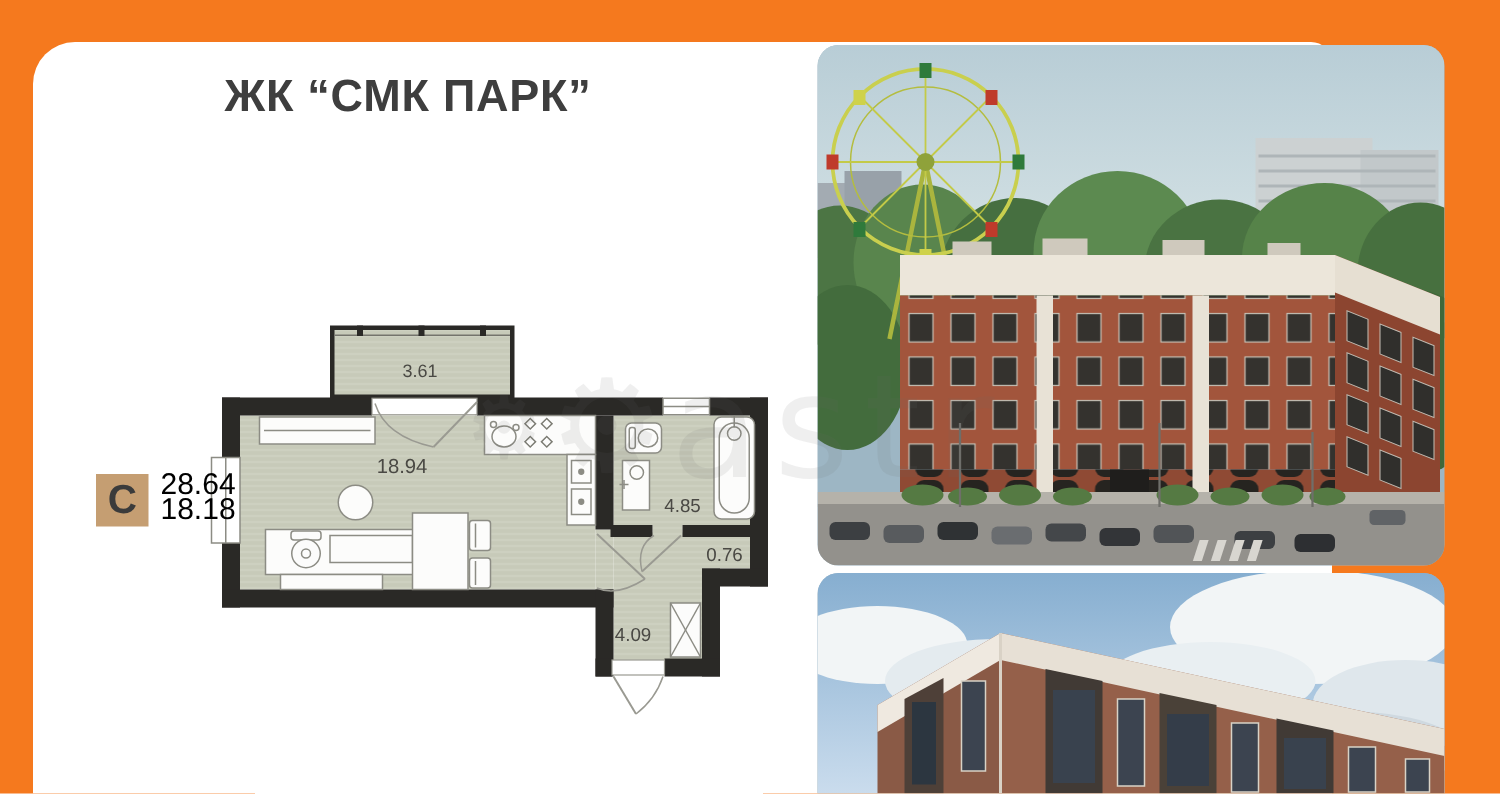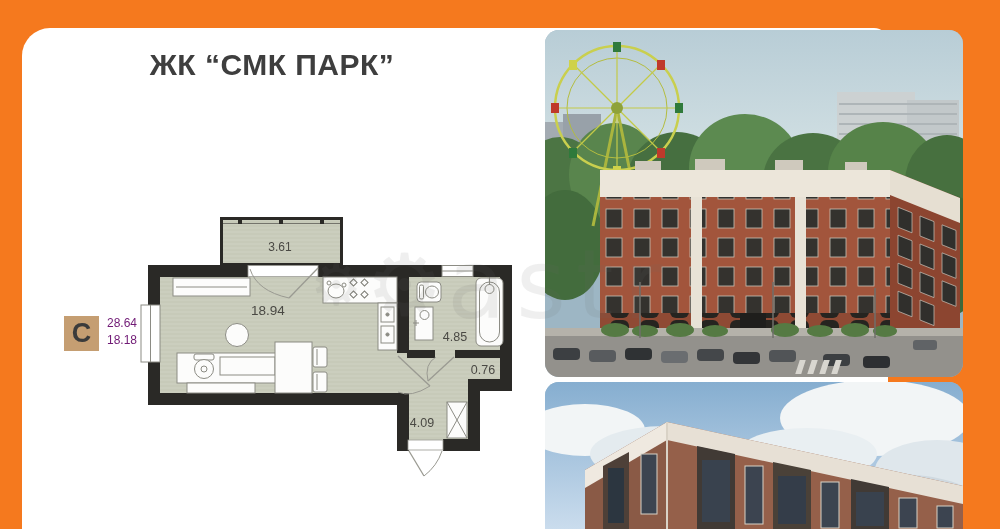--- a/index.html
+++ b/index.html
@@ -18,21 +18,21 @@
     letter-spacing:.5px;
   }
   .plan-svg{position:absolute;left:118px;top:167px;}
   .badge{
     position:absolute;left:42px;top:288px;width:35px;height:35px;
     background:#c59e72;color:#3b3b3b;font-size:27px;font-weight:bold;
     text-align:center;line-height:35px;
   }
   .areas{
     position:absolute;left:85px;top:287px;
-    font-size:12px;line-height:17px;color:#701a75;
+    font-size:20px;line-height:17px;color:#000000;
   }
   .photo{position:absolute;left:523px;overflow:hidden;background:#9db6c4;}
   .photo.p1{top:2px;width:418px;height:347px;border-radius:14px;}
   .photo.p2{top:354px;width:418px;height:147px;border-radius:14px 14px 0 0;}
   .watermark{
     position:absolute;left:288px;top:192px;height:130px;
     display:flex;align-items:center;gap:4px;
     opacity:.10;color:#6b6b6b;z-index:40;pointer-events:none;
     font-family:"DejaVu Sans", sans-serif;
   }

